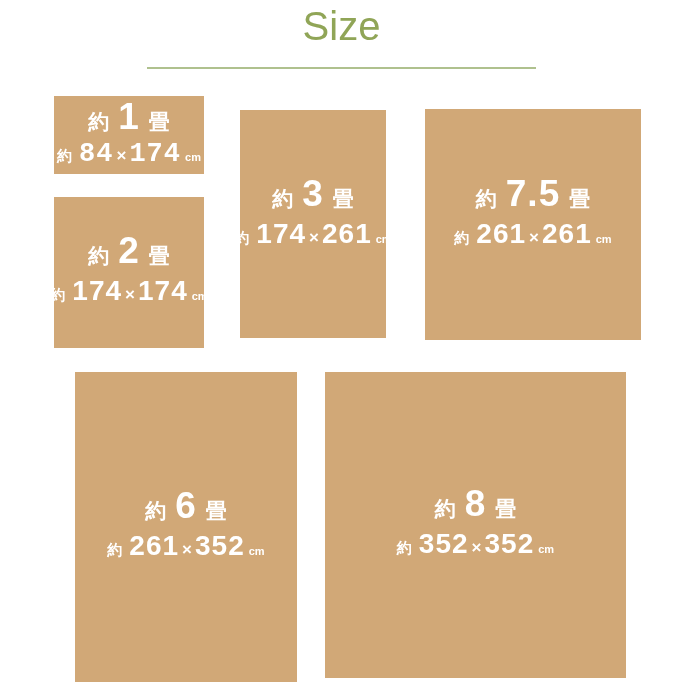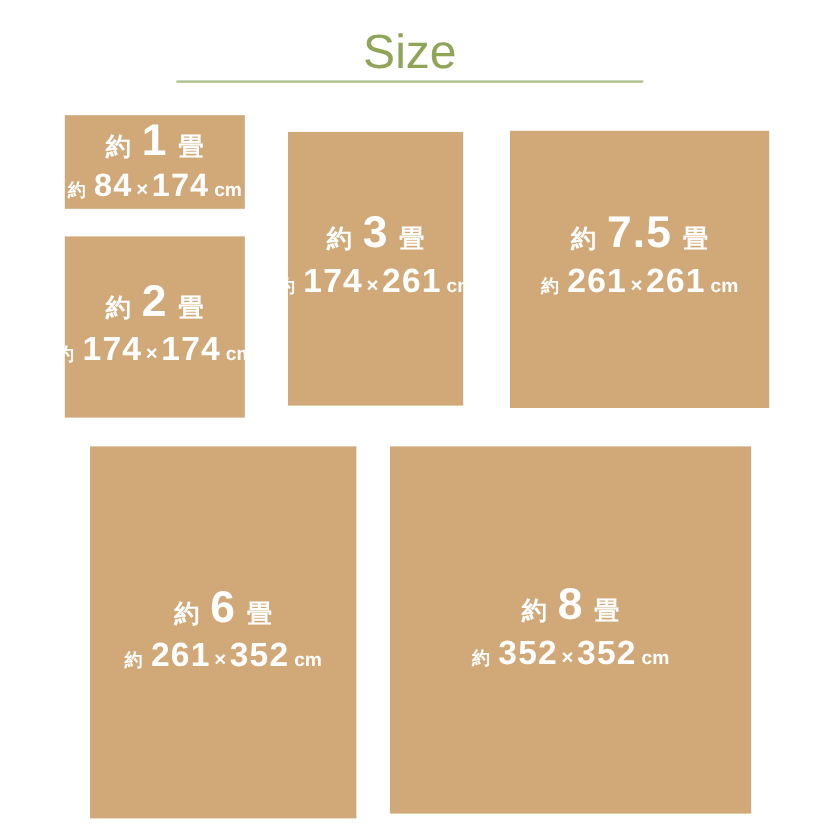--- a/index.html
+++ b/index.html
@@ -15,21 +15,21 @@
     width: 700px; height: 700px;
     background: var(--background);
     font-family: "Liberation Sans", "DejaVu Sans", sans-serif;
     position: relative;
     overflow: hidden;
   }
   .stage { position: absolute; inset: 0; }
 
   .title {
     position: absolute;
-    left: 147px; top: 22px; width: 389px;
+    left: 147px; top: 4px; width: 389px;
     text-align: center;
     font-size: 40px;
     font-weight: 300;
     letter-spacing: 0px;
     color: var(--title-green);
     line-height: 1.1;
   }
   .rule {
     position: absolute;
     left: 147px; top: 67px;
@@ -66,32 +66,32 @@
 
   .dim-line {
     display: flex;
     align-items: baseline;
     font-weight: bold;
     white-space: nowrap;
   }
   .dim-line .kanji-s { font-size: 15px; margin-right: 7px; }
   .dim-line .num { font-size: 28px; line-height: 1; letter-spacing: 1px; }
   .dim-line .times { font-size: 17px; margin: 0 3px; }
-  .dim-line .unit { font-size: 16px; margin-left: 4px; }
+  .dim-line .unit { font-size: 11px; margin-left: 4px; }
 
   
   .card1 { left: 54px;  top: 96px;  width: 150px; height: 78px; }
   .card2 { left: 54px;  top: 197px; width: 150px; height: 151px; }
   .card3 { left: 240px; top: 110px; width: 146px; height: 228px; }
   .card4 { left: 425px; top: 109px; width: 216px; height: 231px; }
   .card5 { left: 75px;  top: 372px; width: 222px; height: 310px; }
   .card6 { left: 325px; top: 372px; width: 301px; height: 306px; }
 
   
-  .card1 .dim-line .num { font-size: 27px; }
+  .card1 .dim-line .num { font-size: 27px; font-family: Liberation Mono, monospace; }
   .card1 .inner { gap: 5px; transform: translateY(-2px); }
 </style>
 </head>
 <body>
 
 <div class="stage">
 
   <div class="title">Size</div>
   <div class="rule"></div>
 

